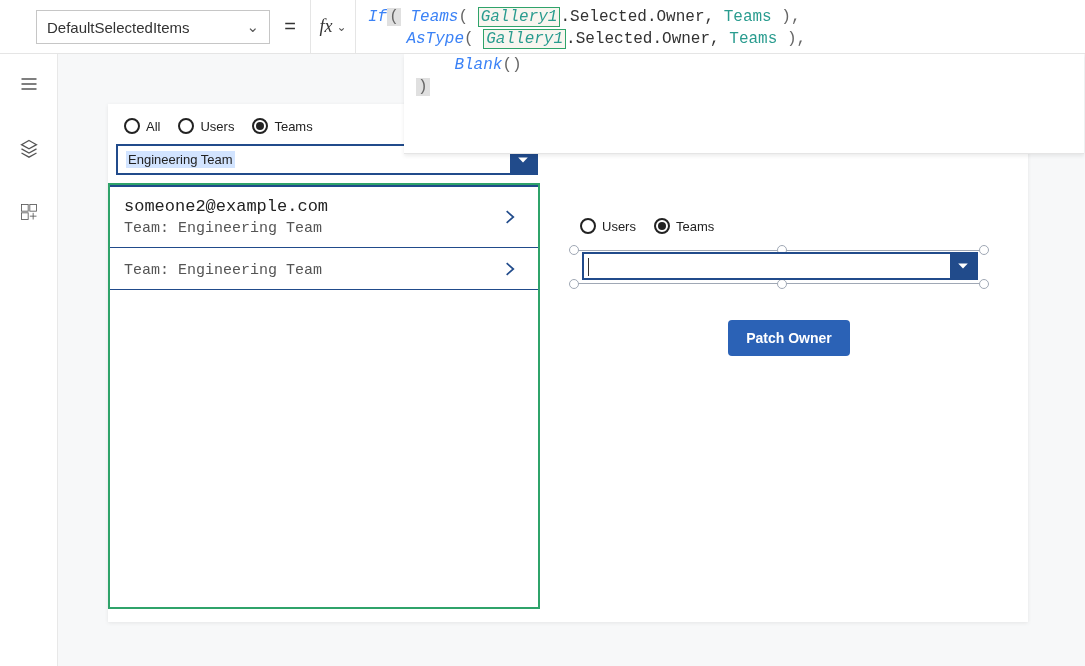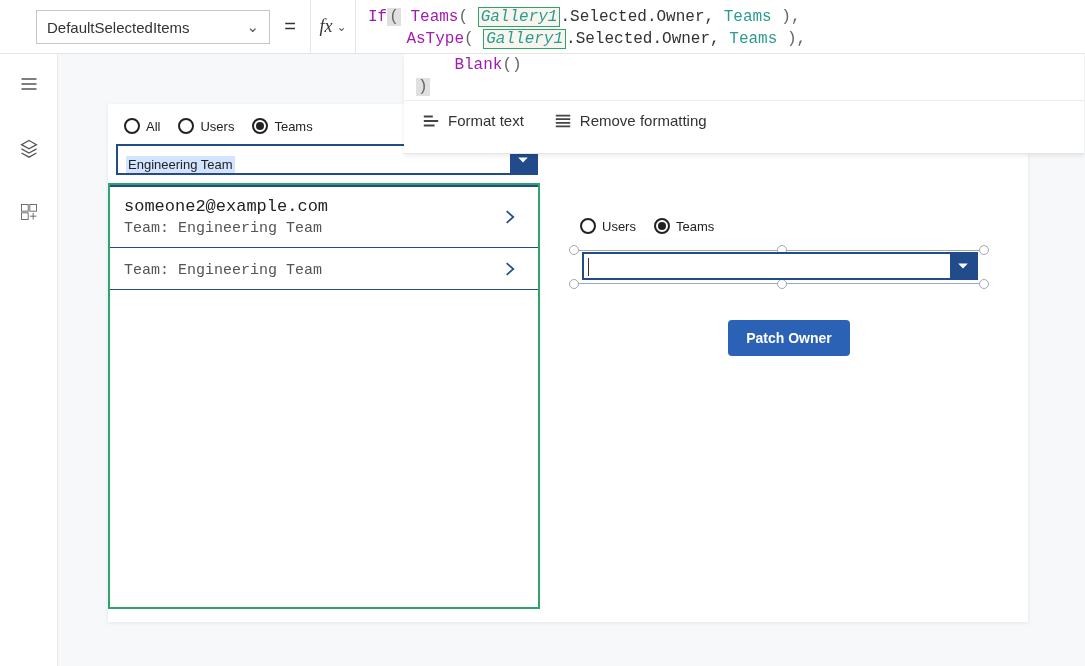--- a/index.html
+++ b/index.html
@@ -62,21 +62,21 @@
   .formula-area {
     flex: 1;
     padding: 6px 10px 4px 12px;
     font-family: Consolas, "Courier New", monospace;
     font-size: 16px;
     line-height: 22px;
     color: #333;
     white-space: pre;
     overflow: hidden;
   }
-  .tok-func { color: #a21caf; }
+  .tok-func { color: #3b82f6; font-style: italic; }
   .tok-teams { color: #2a9c8f; }
   .tok-paren { color: #666; }
   .tok-ident {
     color: #2a9c8f;
     font-style: italic;
     border: 1px solid #2fa36a;
     border-radius: 0;
     padding: 0 2px;
     background: #f8f5ef;
   }
@@ -197,21 +197,21 @@
   .combo {
     margin: 0 10px 8px 8px;
     height: 31px;
     border: 2px solid #214b8b;
     display: flex;
     align-items: stretch;
   }
   .combo .txt {
     flex: 1;
     display: flex;
-    align-items: flex-end;
+    align-items: center;
     padding: 0 8px;
     font-size: 13px;
   }
   .combo .txt .sel {
     background: rgba(180,210,255,0.6);
     padding: 1px 2px;
   }
   .combo .dd {
     width: 26px;
     background: #214b8b;
@@ -320,34 +320,20 @@
     <span class="fx-label">fx</span>
     <span class="fx-chev">⌄</span>
   </div>
   <div class="formula-area"><span class="tok-func">If</span><span class="tok-paren paren-hl">(</span> <span class="tok-func">Teams</span><span class="tok-paren">(</span> <span class="tok-ident">Gallery1</span><span>.Selected.Owner, </span><span class="tok-teams">Teams</span><span class="tok-paren"> ),</span>
     <span class="tok-func">AsType</span><span class="tok-paren">(</span> <span class="tok-ident">Gallery1</span><span>.Selected.Owner, </span><span class="tok-teams">Teams</span><span class="tok-paren"> ),</span></div>
 </div>
 
 <div class="formula-panel">
   <div class="formula-ext">    <span class="tok-func">Blank</span><span class="tok-paren">()</span>
 <span class="tok-paren paren-hl">)</span></div>
-  <div class="formula-toolbar">
-    <div class="ftool-btn">
-      <svg viewBox="0 0 20 20">
-          <path d="M2 5h10M2 10h16M2 15h12" stroke="#444" stroke-width="2" fill="none"></path>
-        </svg>
-      <span>Format text</span>
-    </div>
-    <div class="ftool-btn">
-      <svg viewBox="0 0 20 20">
-          <path d="M2 4h16M2 8h16M2 12h16M2 16h16" stroke="#444" stroke-width="2" fill="none"></path>
-        </svg>
-      <span>Remove formatting</span>
-    </div>
-  </div>
 </div>
 
 <div class="leftbar">
   <div>
     <svg class="icon" viewBox="0 0 24 24">
         <path d="M3 6h18M3 12h18M3 18h18" stroke-width="2"></path>
       </svg>
   </div>
   <div>
     <svg class="icon" viewBox="0 0 24 24">

